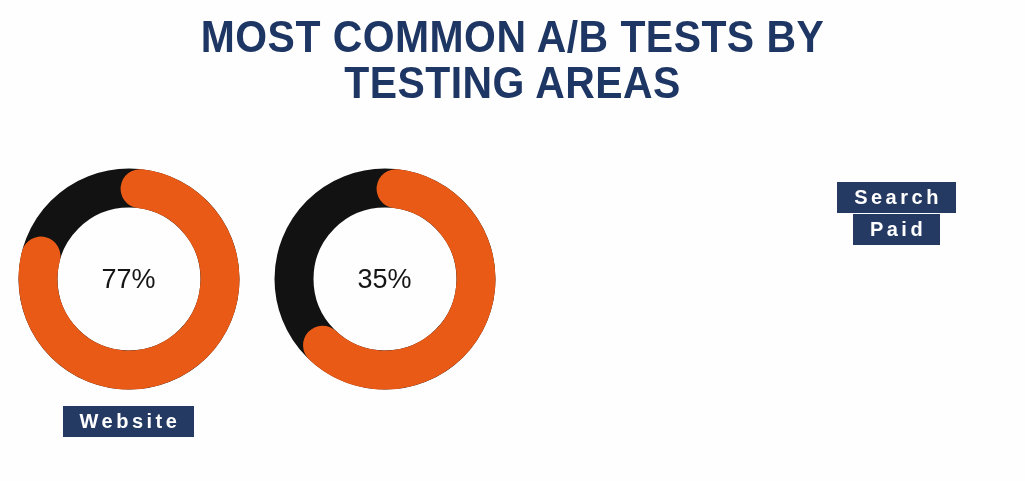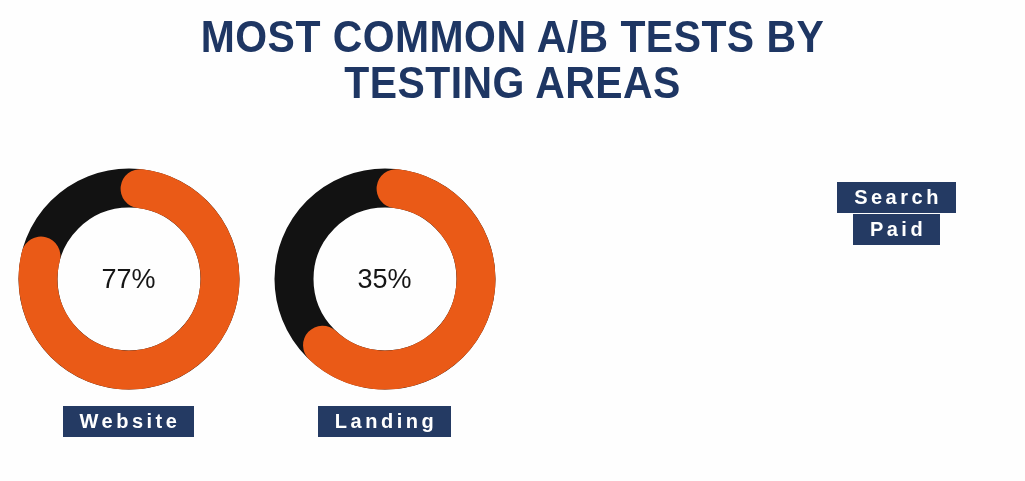--- a/index.html
+++ b/index.html
@@ -140,21 +140,20 @@
 
     <div class="donut-cell">
       <div class="donut-wrap">
         <svg viewBox="0 0 222 222">
           <circle class="donut-track" cx="111" cy="111" r="91" fill="none" stroke="#121212" stroke-width="39"></circle>
           <circle class="donut-fill" cx="111" cy="111" r="91" fill="none" stroke="#EA5A17" stroke-width="39" stroke-linecap="round" transform="rotate(-83 111 111)" stroke-dasharray="343.06 228.71"></circle>
         </svg>
         <div class="donut-value">35%</div>
       </div>
       <div class="label-stack">
-        <span class="label-pill">Landing</span>
       </div>
     </div>
 
     <div class="donut-cell">
     </div>
 
     <div class="donut-cell">
       <div class="label-stack">
         <span class="label-pill second">Search</span>
         <span class="label-pill">Paid</span>

